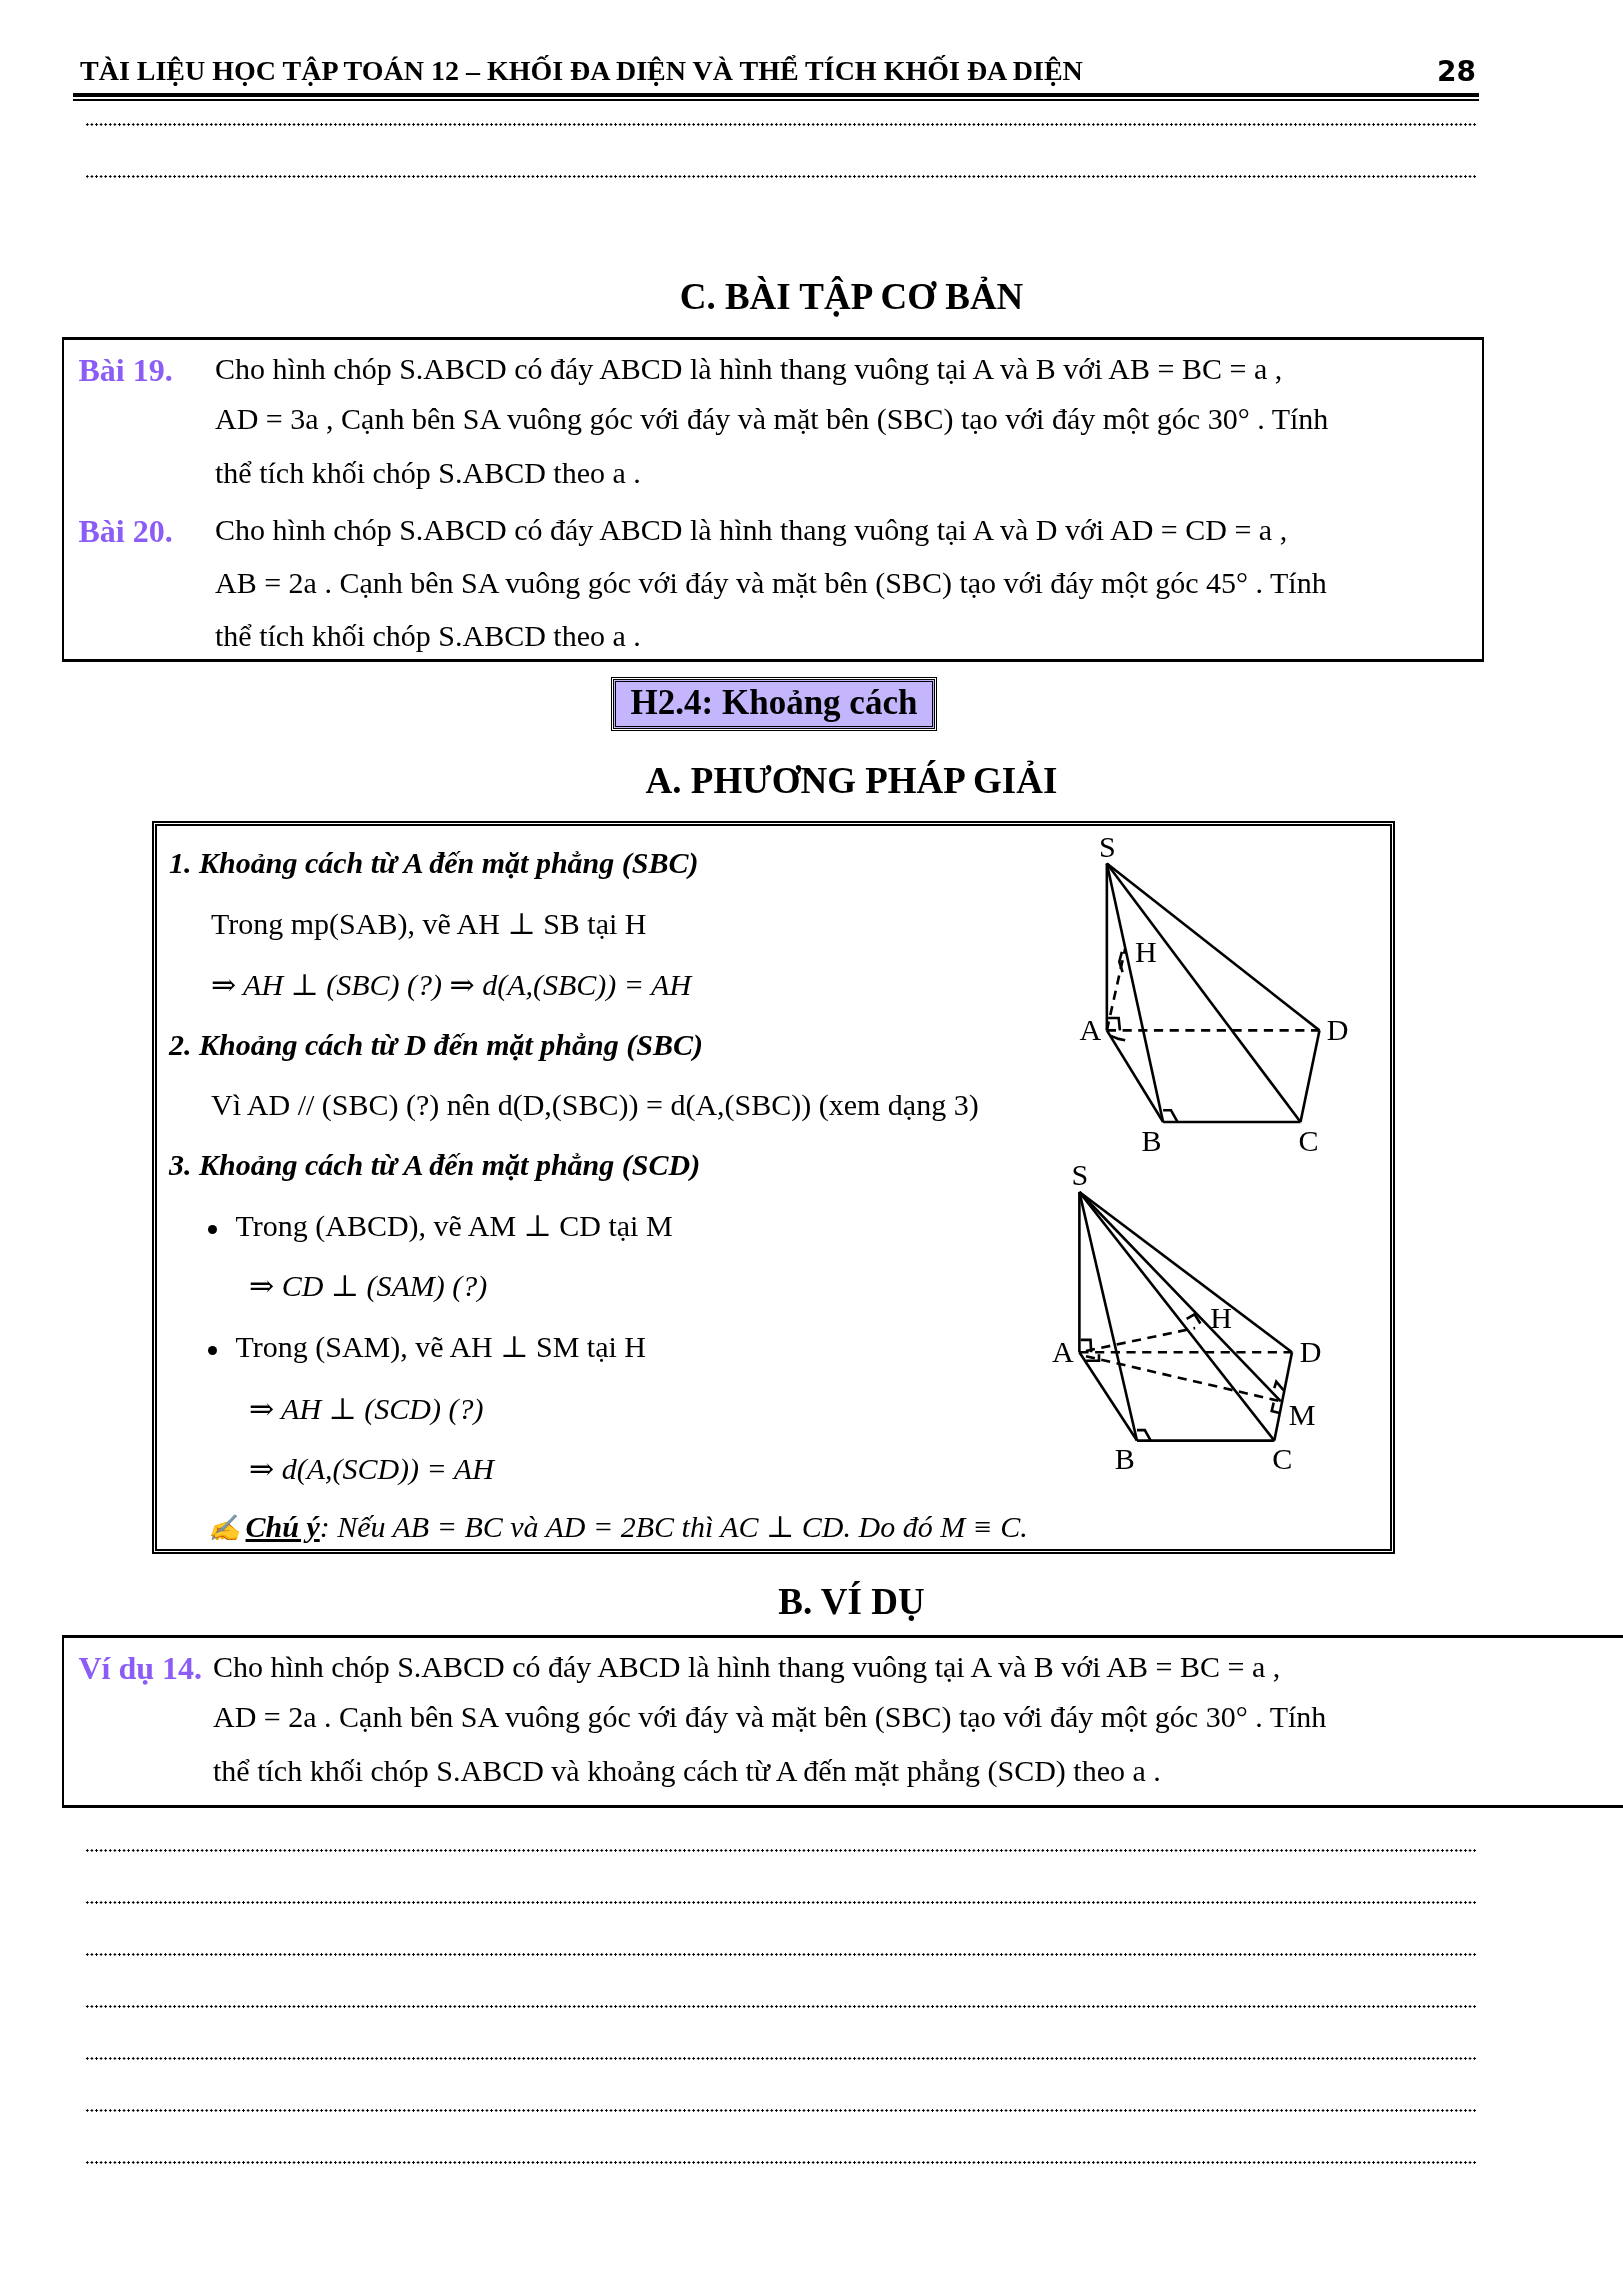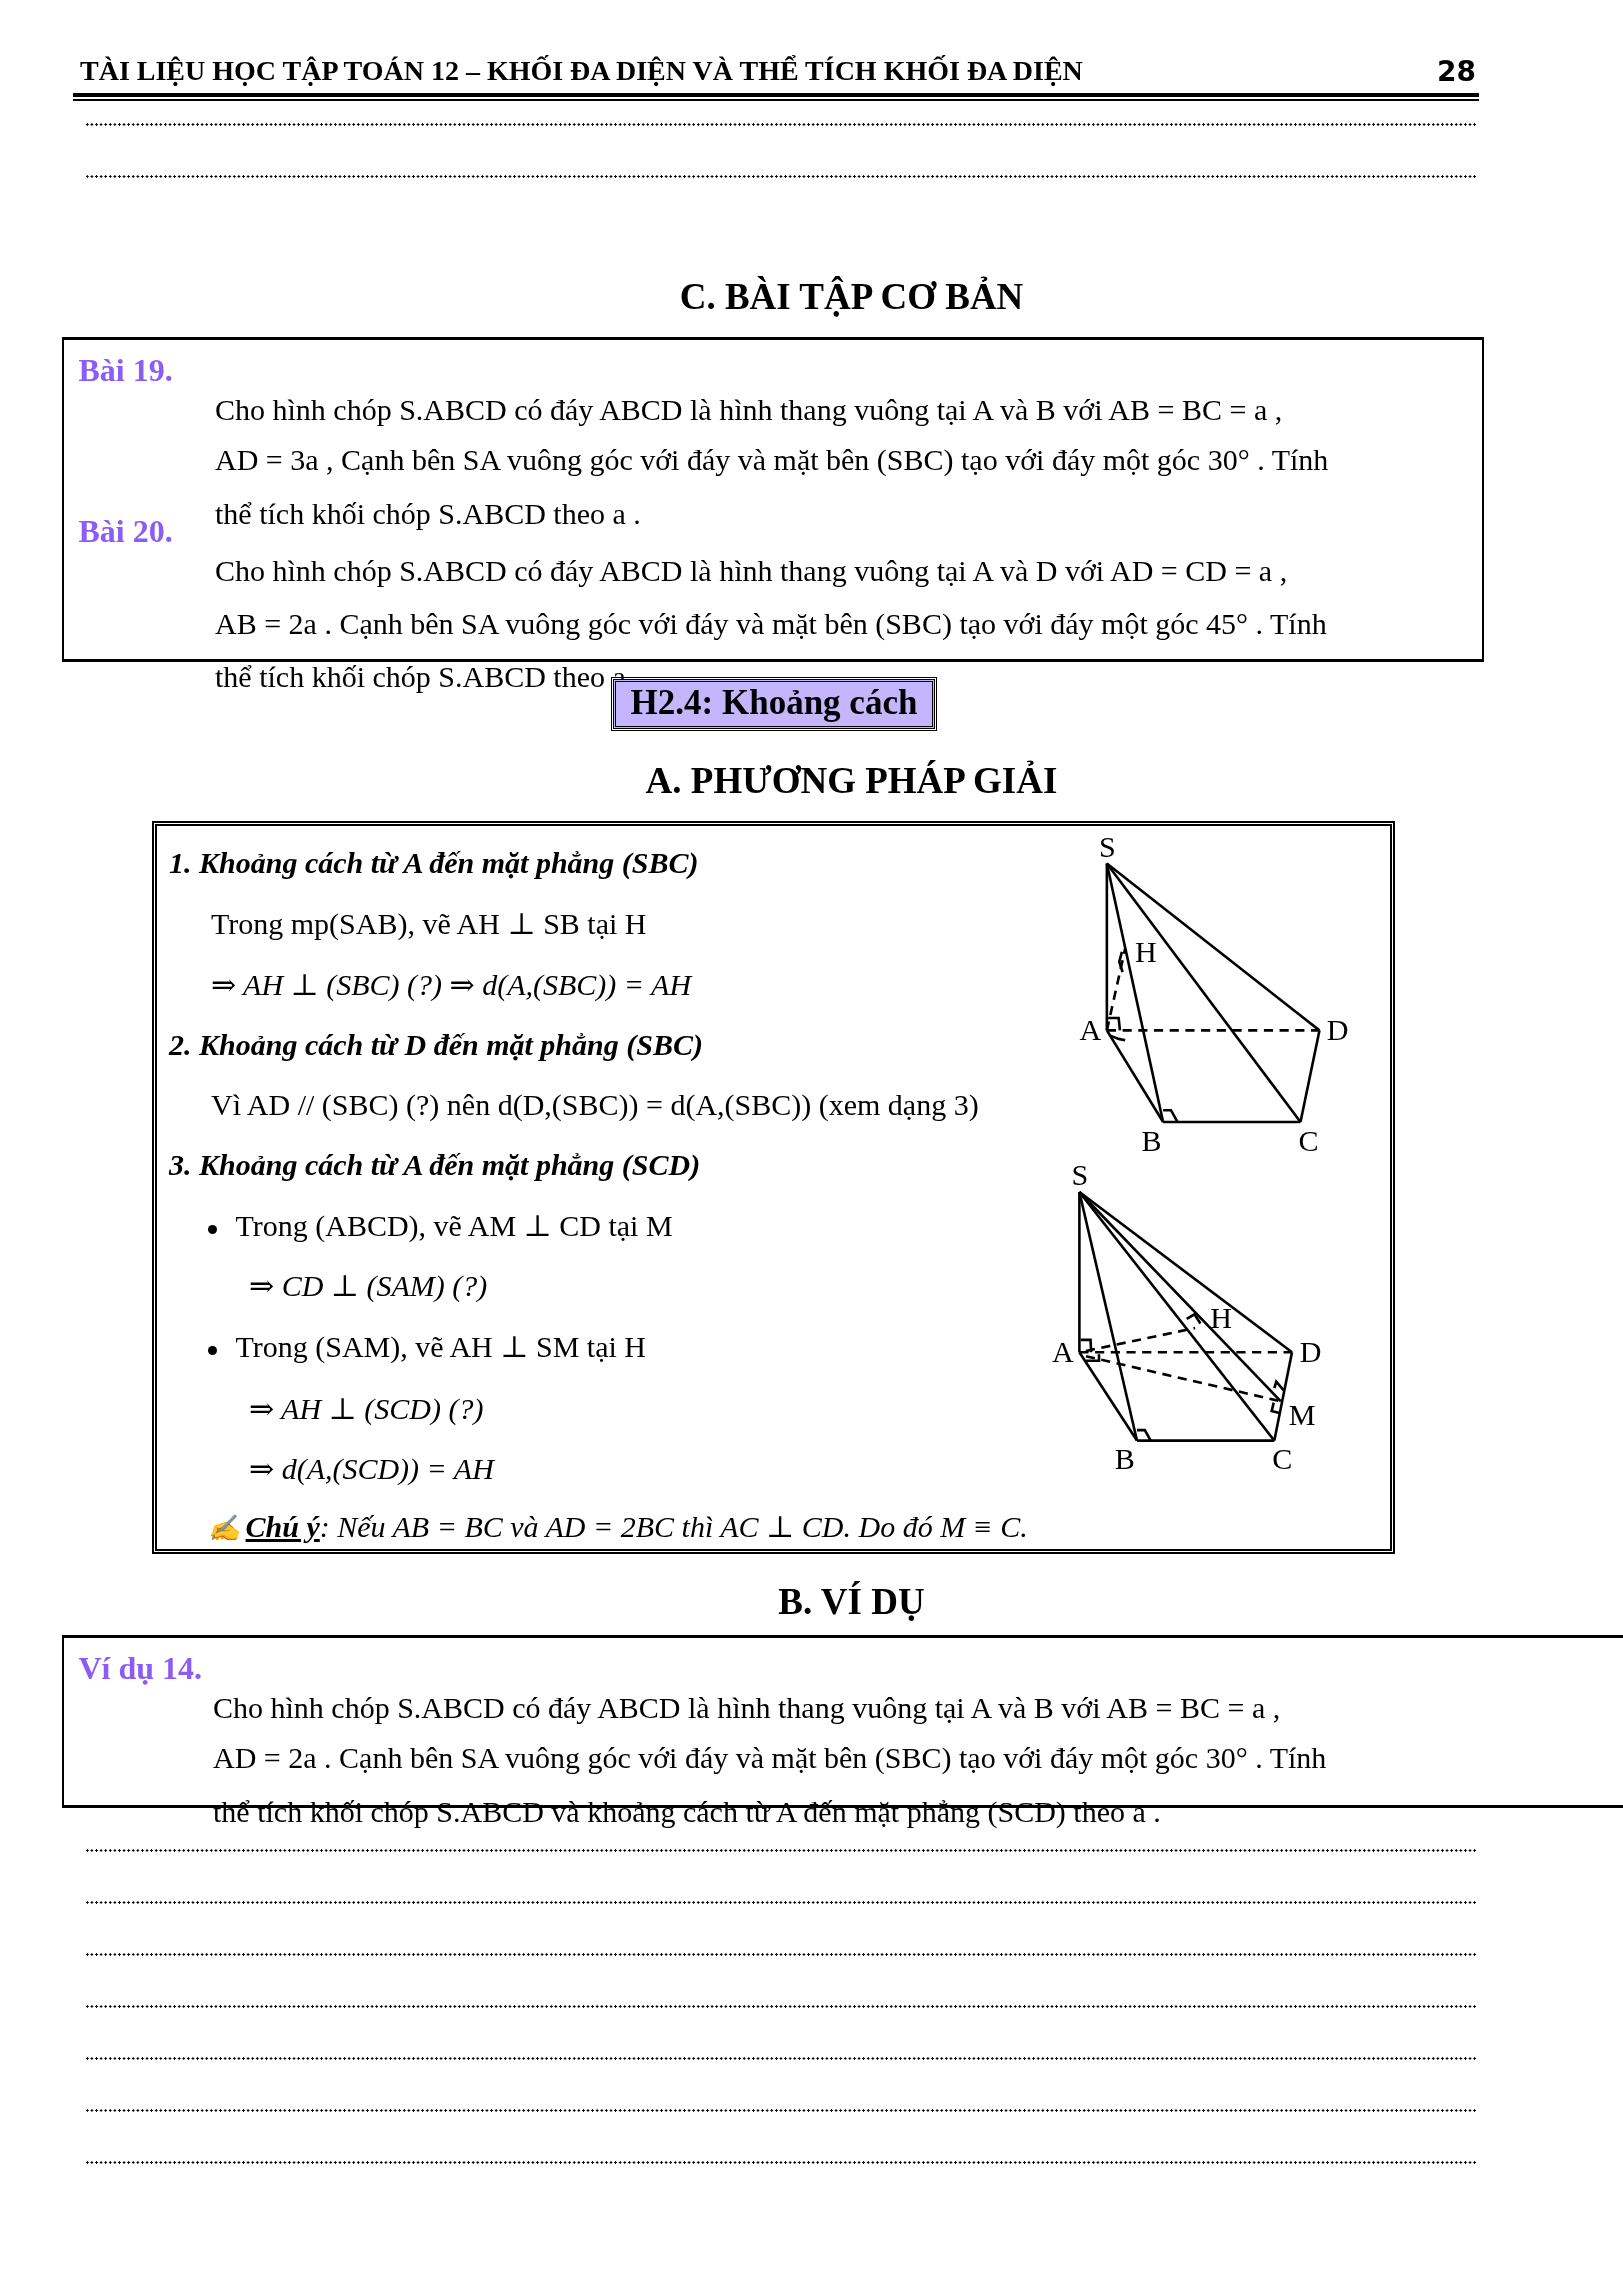--- a/index.html
+++ b/index.html
@@ -9,21 +9,21 @@
   .hdr-title { left: 80px; top: 55px; font-size: 28px; font-weight: bold; letter-spacing: 0px; white-space: nowrap; }
   .hdr-page { left: 1437px; top: 55px; font-family: "DejaVu Sans", "Liberation Sans", sans-serif; font-weight: bold; font-size: 28px; }
   .hdr-rule1 { left: 73px; top: 93px; width: 1406px; height: 3.9px; background: #000; }
   .hdr-rule2 { left: 73px; top: 99px; width: 1406px; height: 2px; background: #000; }
   .dots { left: 85px; width: 1392px; height: 2.6px;
           background-image: radial-gradient(circle, #000 1px, transparent 1.2px);
           background-size: 4.6px 2.6px; background-repeat: repeat-x; }
   .sec-title { width: 100%; left: 0; text-align: center; font-weight: bold; font-size: 37px; white-space: nowrap; padding-left: 40px; }
   .box { border: 2px solid #000; box-sizing: border-box; }
   .box.thick-tb { border-top-width: 3.9px; border-bottom-width: 3.9px; }
-  .line { position: absolute; font-size: 30px; white-space: nowrap; line-height: 1; margin-top: 41px; }
+  .line { position: absolute; font-size: 30px; white-space: nowrap; line-height: 1; }
   .lbl { position: absolute; font-size: 32px; font-weight: bold; color: #8b5cf6; white-space: nowrap; line-height: 1; }
   i, .it { font-style: italic; }
   .topic { left: 613px; top: 679px; width: 322px; height: 50px; background: #c4b5fd;
            border: 3.3px double #000; box-sizing: border-box; outline: 1.3px solid #000; outline-offset: 1.3px;
            font-weight: bold; font-size: 35px; text-align: center; line-height: 42px; white-space: nowrap; }
   .method-box { left: 152px; top: 821px; width: 1243px; height: 733px; border: 5.9px double #000; box-sizing: border-box; }
   .m-line { position: absolute; font-size: 30px; white-space: nowrap; line-height: 1; }
   .m-head { font-weight: bold; font-style: italic; }
   .bullet { display: inline-block; width: 9.2px; height: 9.2px; border-radius: 50%; background: #000; vertical-align: middle; margin-right: 18.3px; }
   svg text { font-family: "Liberation Serif", "DejaVu Serif", serif; font-size: 46px; }

